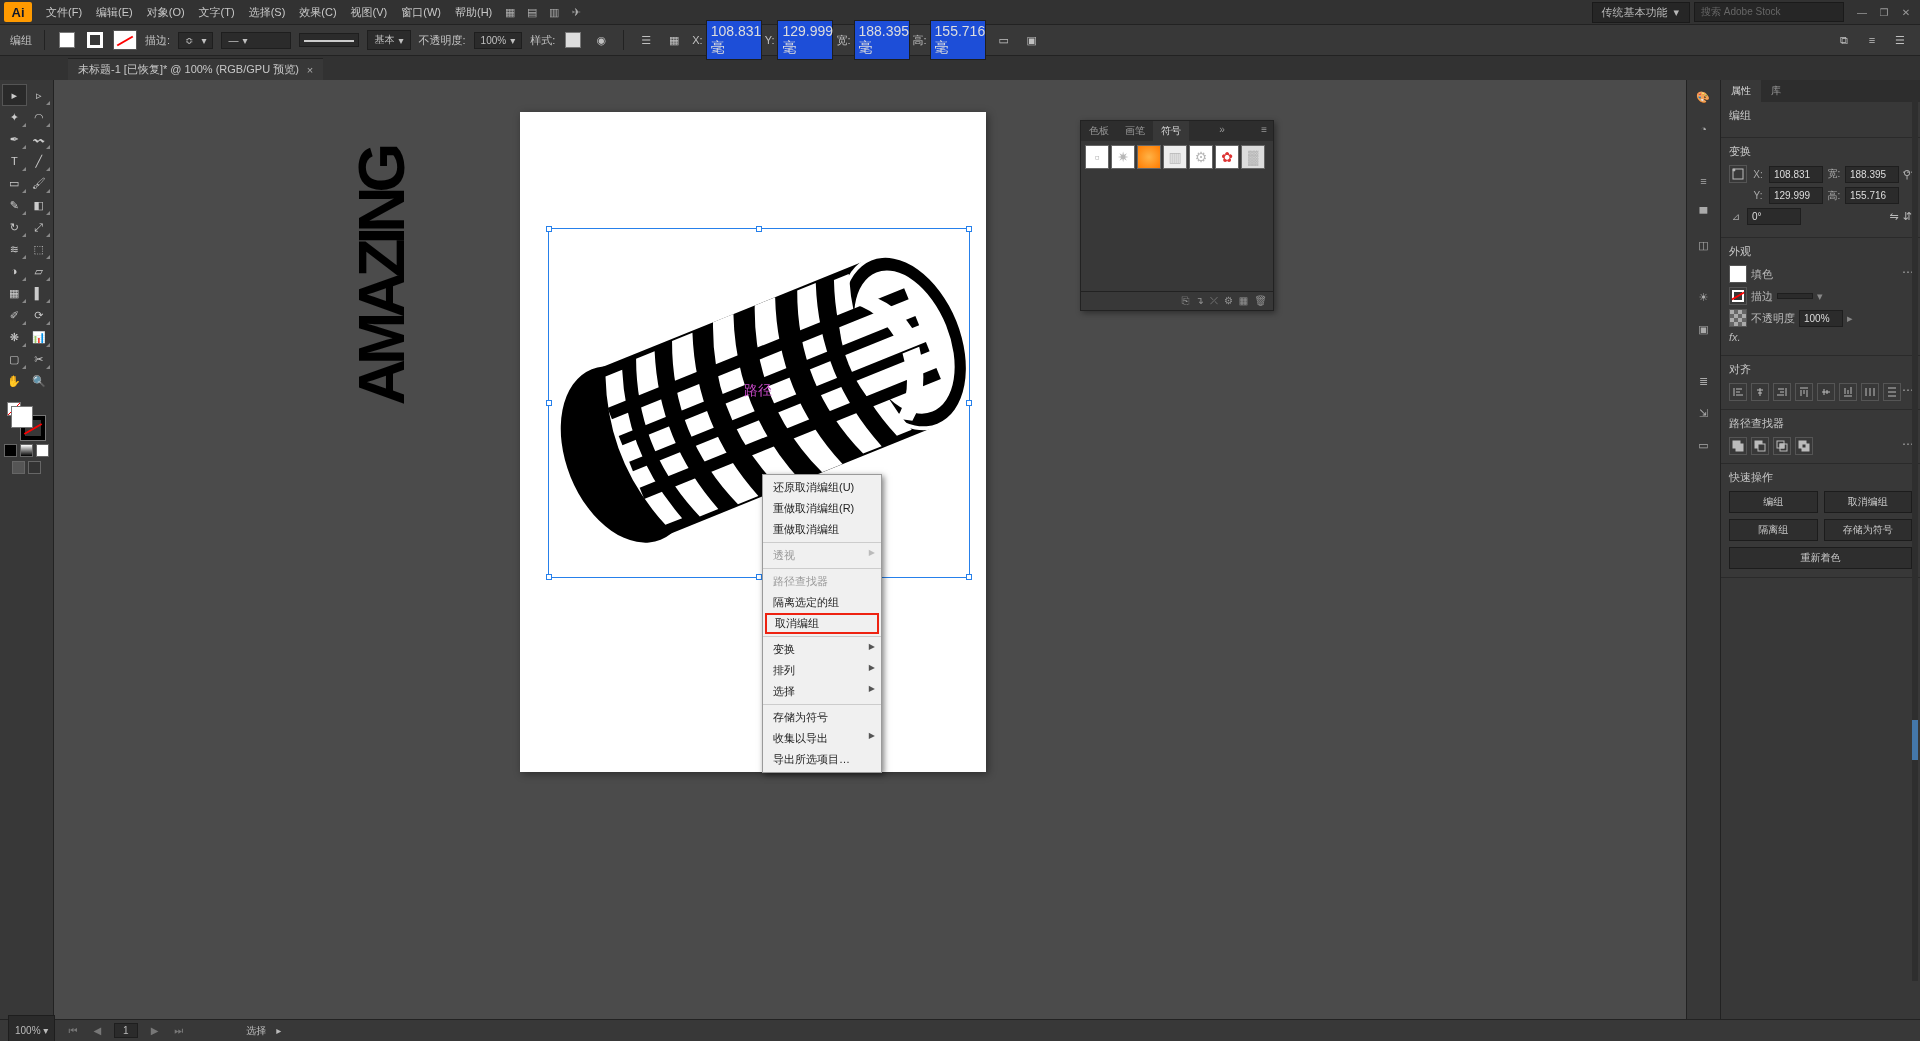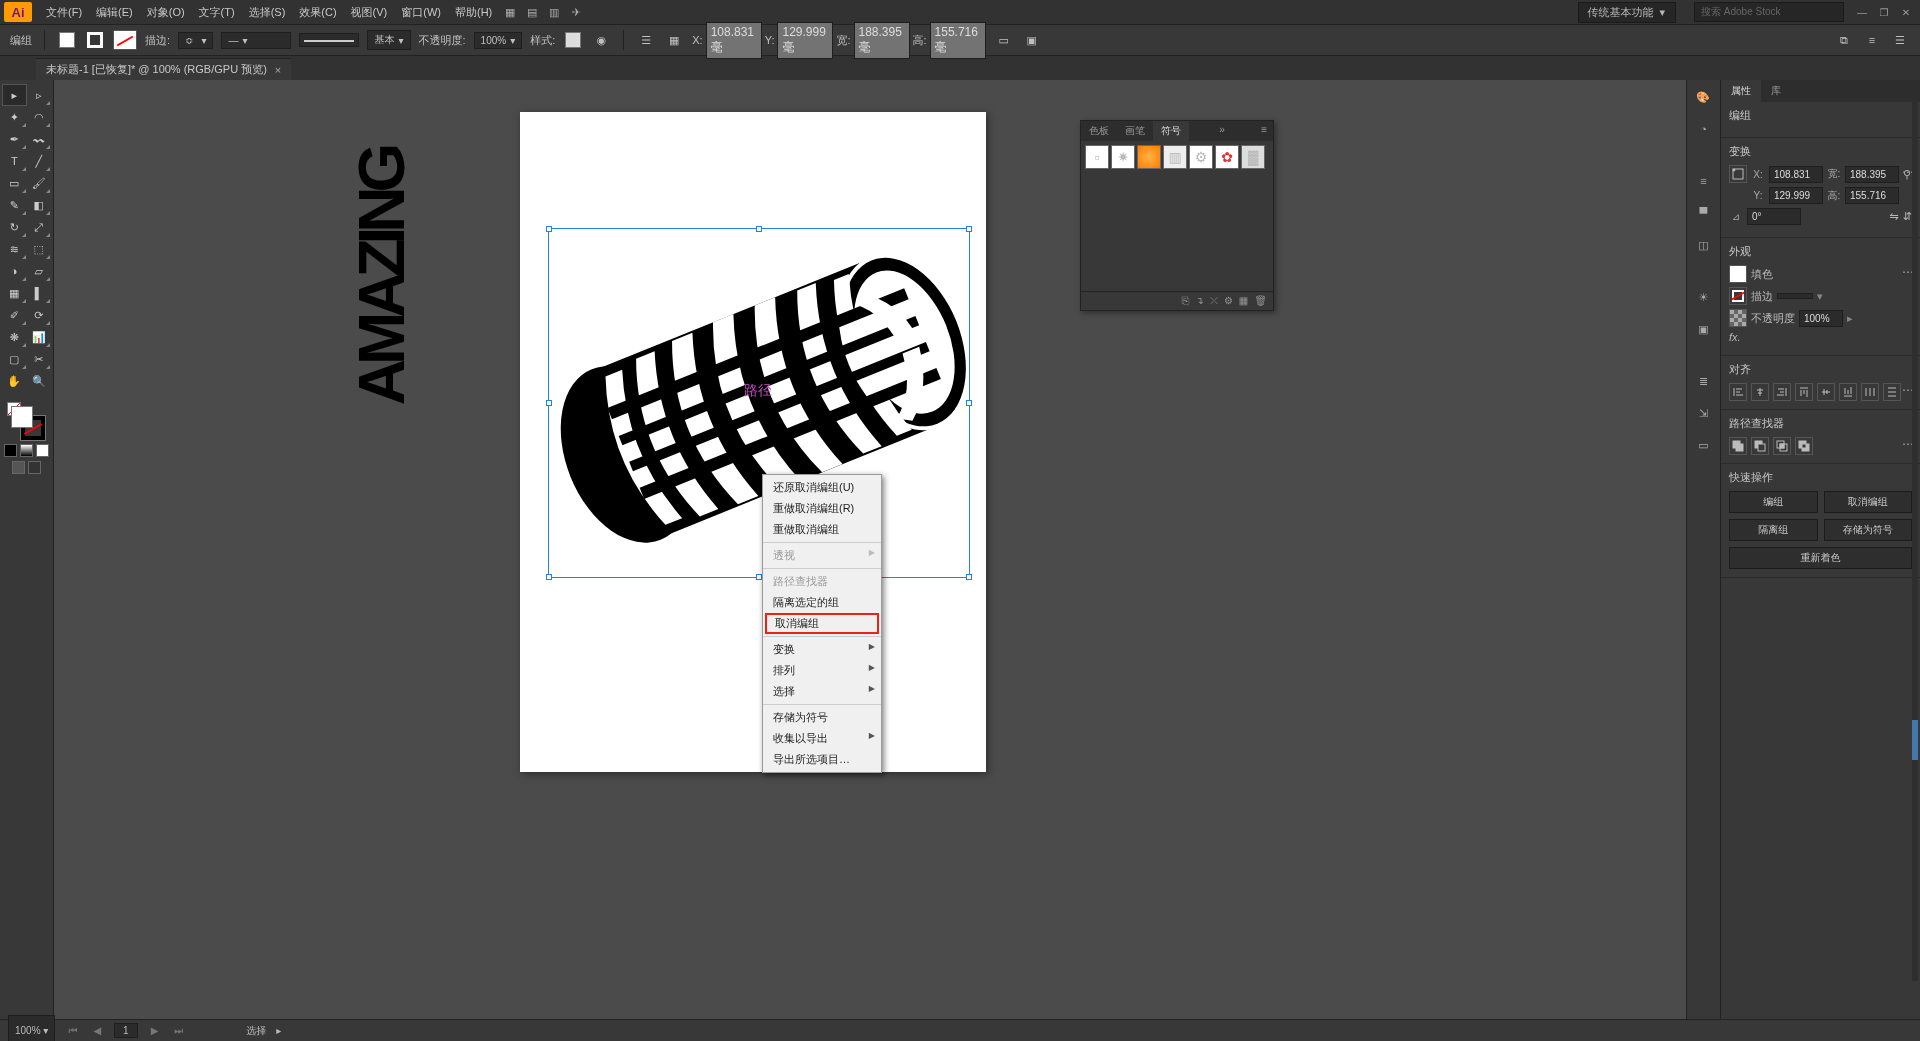--- a/index.html
+++ b/index.html
@@ -1,44 +1,44 @@
 <!DOCTYPE html>
 <html><head>
 <meta charset="utf-8">
 <style>
 * { margin:0; padding:0; box-sizing:border-box; font-family:"Microsoft YaHei",Arial,sans-serif; user-select:none; }
 body { background:#323232; color:#b8b8b8; font-size:11px; width:1920px; height:1041px; overflow:hidden; position:relative; }
 
 
 .menubar { height:24px; background:#323232; display:flex; align-items:center; padding:0 4px; gap:2px; }
-.logo { width:28px; height:20px; background:#ff9a00; color:#701a75; font-weight:bold; font-size:13px; display:flex; align-items:center; justify-content:center; border-radius:2px; margin-right:6px; }
+.logo { width:28px; height:20px; background:#ff9a00; color:#0f172a; font-weight:bold; font-size:13px; display:flex; align-items:center; justify-content:center; border-radius:2px; margin-right:6px; }
 .menubar .mi { padding:2px 6px; cursor:default; color:#c8c8c8; }
 .menubar .ticon { width:20px; height:18px; display:flex; align-items:center; justify-content:center; color:#aaa; }
 .menubar .spacer { flex:1; }
 .workspace-dd { background:#262626; border:1px solid #1a1a1a; padding:2px 10px 2px 8px; display:flex; align-items:center; gap:6px; font-size:11px; }
-.searchbox { background:#262626; border:1px solid #1a1a1a; padding:2px 6px; width:150px; color:#666; font-size:10px; margin-left:16px; }
+.searchbox { background:#262626; border:1px solid #1a1a1a; padding:2px 6px; width:150px; color:#666; font-size:10px; margin-left:2px; }
 .winbtns { display:flex; gap:2px; margin-left:6px; }
 .winbtns div { width:20px; height:16px; display:flex; align-items:center; justify-content:center; color:#999; font-size:10px; }
 
 
 .ctrlbar { height:32px; background:#383838; border-top:1px solid #222; border-bottom:1px solid #222; display:flex; align-items:center; padding:0 10px; gap:8px; color:#c0c0c0; }
 .ctrlbar .lbl { font-size:11px; }
 .ctrlbar .sw { width:24px; height:20px; border:1px solid #555; background:#fff; position:relative; }
 .ctrlbar .sw.nofill { background:#fff; }
 .ctrlbar .sw.nofill::after { content:""; position:absolute; left:2px; top:9px; right:2px; height:2px; background:red; transform:rotate(-30deg); }
 .ctrlbar .pill { background:#2b2b2b; border:1px solid #1e1e1e; padding:2px 6px; display:flex; align-items:center; gap:4px; font-size:10px; }
 .ctrlbar .stroke-prev { width:60px; height:14px; background:#2b2b2b; border:1px solid #1e1e1e; position:relative; }
 .ctrlbar .stroke-prev::after { content:""; position:absolute; left:4px; right:4px; top:6px; height:2px; background:#ccc; }
 .ctrlbar .icn { width:20px; height:20px; display:flex; align-items:center; justify-content:center; border:1px solid transparent; }
-.ctrlbar .numbox { background:#737373; border:1px solid #1e1e1e; padding:2px 4px; width:56px; font-size:12px; text-align:left; color:#ddd; }
+.ctrlbar .numbox { background:#1d4ed8; border:1px solid #1e1e1e; padding:2px 4px; width:56px; font-size:14px; text-align:left; color:#ddd; }
 .ctrlbar .group { display:flex; align-items:center; gap:3px; }
 .ctrlbar .sep { width:1px; height:20px; background:#222; margin:0 4px; }
 
 
-.tabbar { height:24px; background:#323232; display:flex; align-items:end; padding-left:36px; }
+.tabbar { height:24px; background:#323232; display:flex; align-items:end; padding-left:68px; }
 .tab { background:#383838; padding:3px 10px; font-size:11px; display:flex; align-items:center; gap:8px; color:#c8c8c8; border-top:1px solid #222;}
 .tab .close { color:#aaa; }
 
 
 .main { position:absolute; top:80px; bottom:22px; left:0; right:0; display:flex; }
 .toolcol { width:54px; background:#383838; border-right:1px solid #222; display:flex; flex-direction:column; padding:4px 2px; gap:0; }
 .toolrow { display:flex; }
 .toolbtn { width:25px; height:22px; display:flex; align-items:center; justify-content:center; color:#ccc; position:relative; }
 .toolbtn.sel { background:#2a2a2a; border:1px solid #555; }
 .toolbtn::after { content:""; position:absolute; right:1px; bottom:1px; border:2px solid transparent; border-right-color:#888; border-bottom-color:#888; width:0; height:0; }

